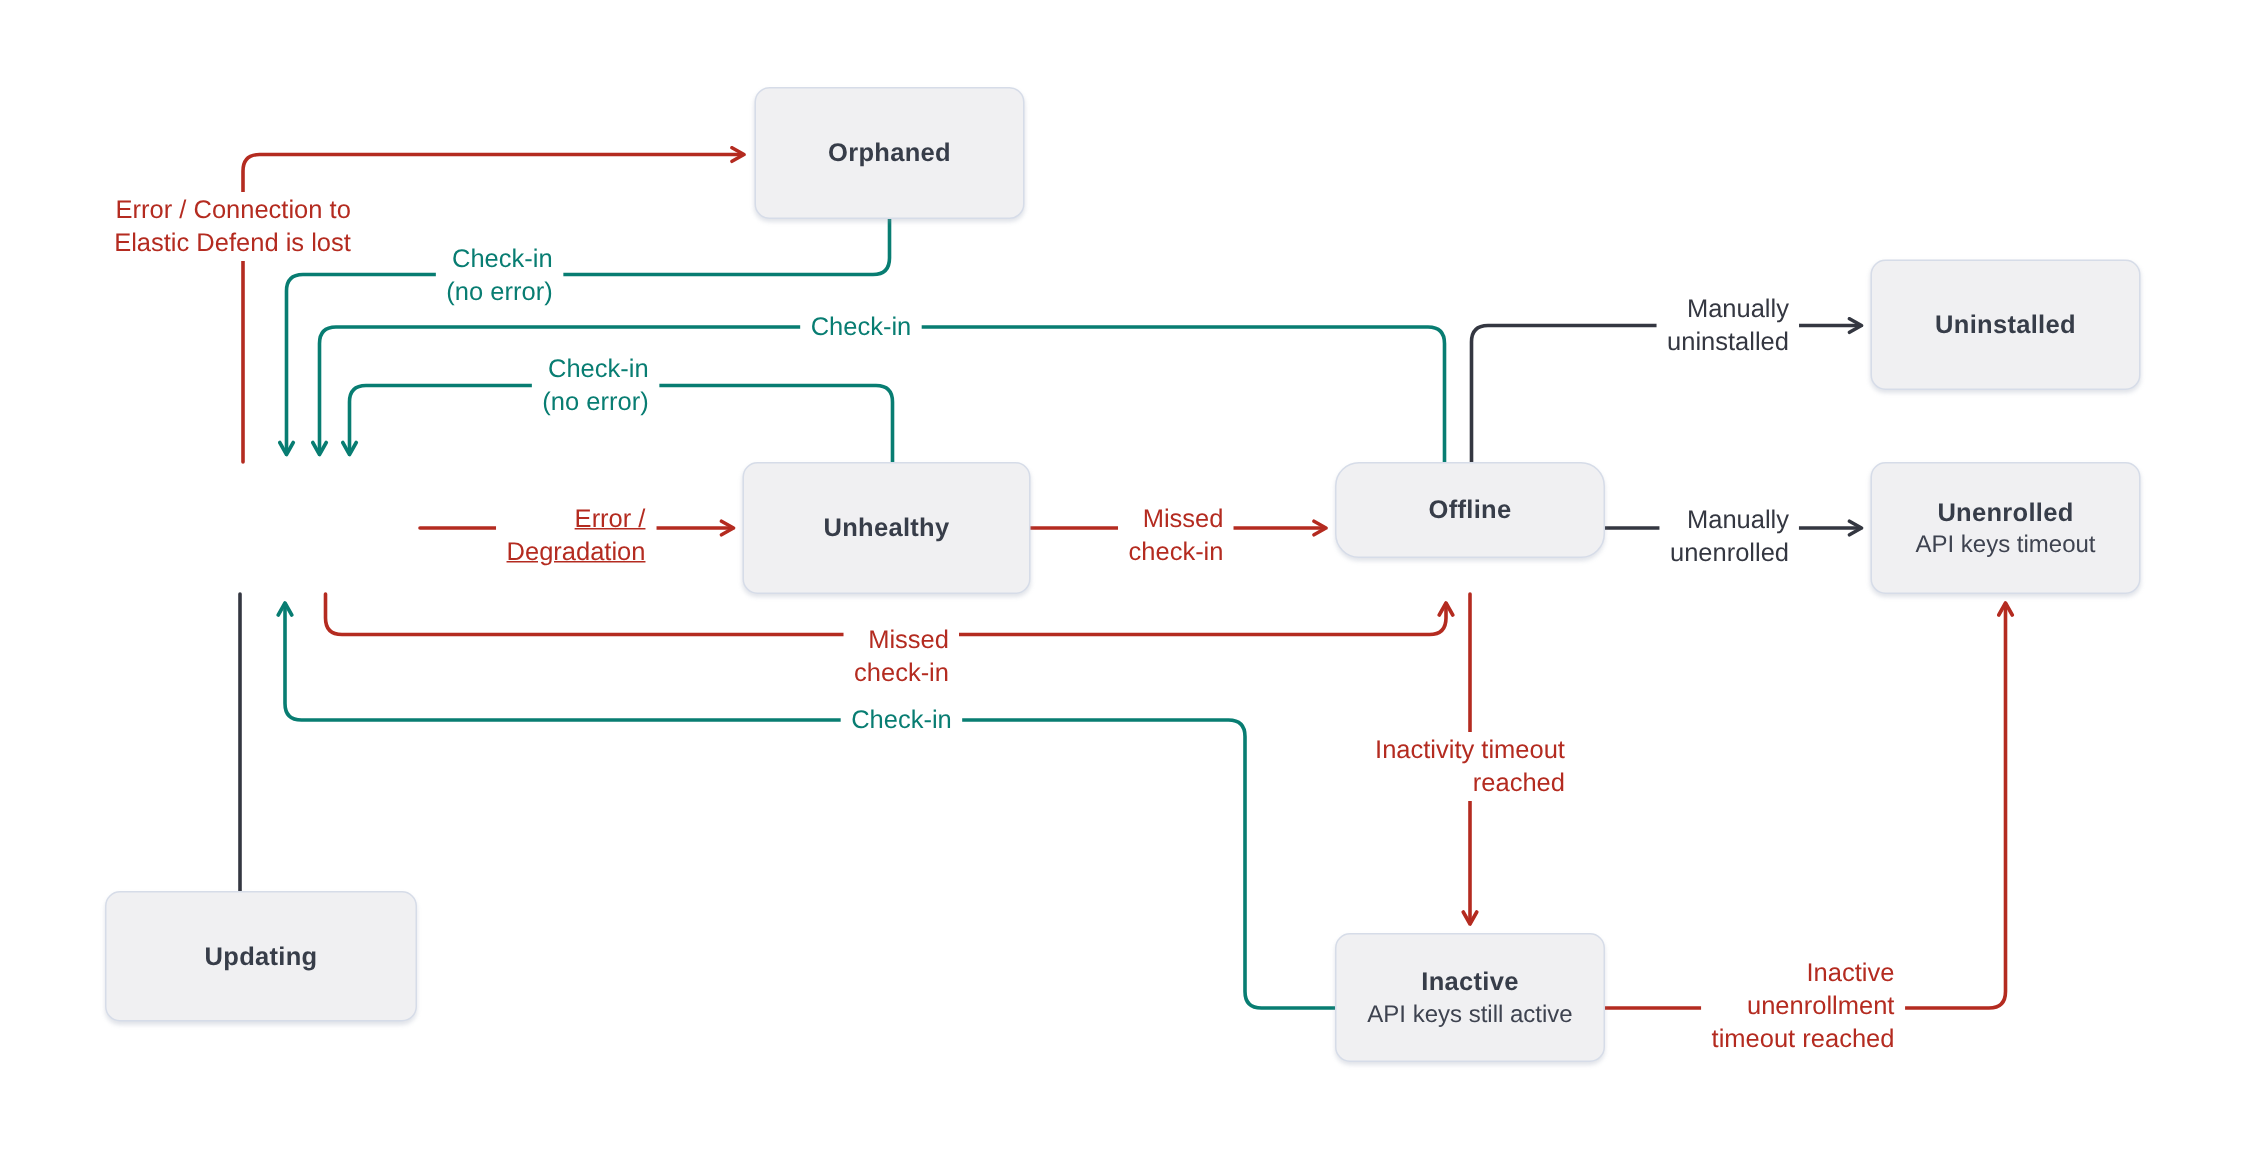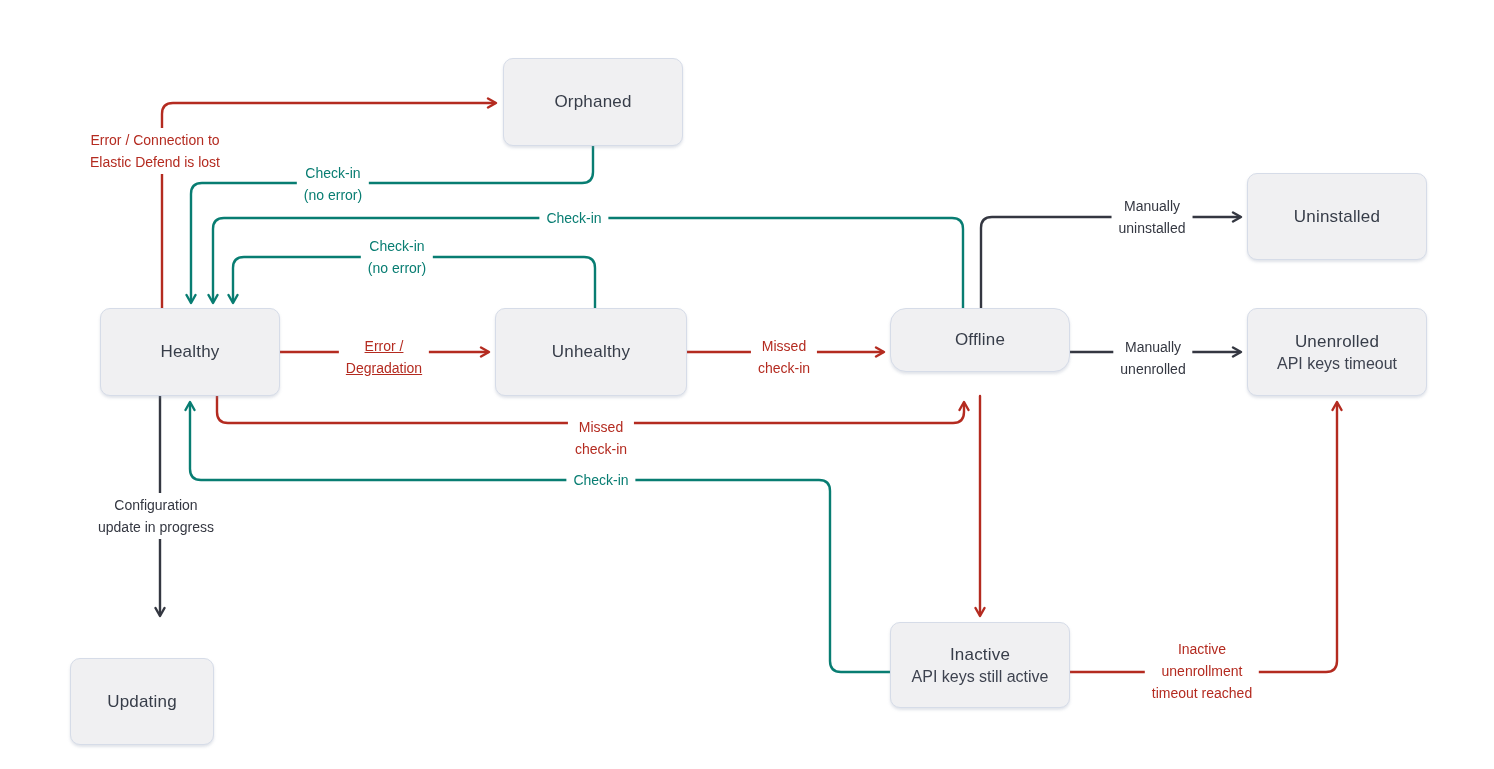--- a/index.html
+++ b/index.html
@@ -30,37 +30,37 @@
     box-shadow: 0 2px 3px rgba(145, 155, 175, 0.28);
     display: flex;
     flex-direction: column;
     align-items: center;
     justify-content: center;
     gap: 3px;
     text-align: center;
   }
   .node-title {
     font-size: 17px;
-    font-weight: 400;
+    font-weight: 700;
     color: #373d49;
     letter-spacing: 0.2px;
   }
   .node-sub {
     font-size: 16px;
     font-weight: 400;
     color: #3e4350;
   }
   .edge-label {
     position: absolute;
     transform: translate(-50%, -50%);
     background: #ffffff;
     padding: 1px 7px;
-    font-size: 14px;
+    font-size: 17px;
     line-height: 22px;
-    text-align: center;
+    text-align: right;
     white-space: pre-line;
   }
 </style>
 </head>
 <body>
 
 <div id="canvas">
     <svg id="edge-svg" width="1494" height="769">
       <defs>
         <marker id="arrow-red" viewBox="0 0 12 12" refX="9" refY="6" markerWidth="12" markerHeight="12" markerUnits="userSpaceOnUse" orient="auto">
@@ -98,44 +98,41 @@
 Degradation</div>
     <div class="edge-label" style="left: 784px; top: 357px; color: rgb(180, 43, 32);">Missed
 check-in</div>
     <div class="edge-label" style="left: 1152px; top: 217px; color: rgb(52, 55, 65);">Manually
 uninstalled</div>
     <div class="edge-label" style="left: 1153px; top: 358px; color: rgb(52, 55, 65);">Manually
 unenrolled</div>
     <div class="edge-label" style="left: 601px; top: 438px; color: rgb(180, 43, 32);">Missed
 check-in</div>
     <div class="edge-label" style="left: 601px; top: 480px; color: rgb(8, 125, 114);">Check-in</div>
-    <div class="edge-label" style="left: 156px; top: 516px; color: rgb(52, 55, 65);">Configuration
-update in progress</div>
+    <div class="edge-label" style="left: 980px; top: 511px; color: rgb(180, 43, 32);">Inactivity timeout
+reached</div>
     <div class="edge-label" style="left: 1202px; top: 671px; color: rgb(180, 43, 32);">Inactive
 unenrollment
 timeout reached</div>
     <div class="node" style="left: 503px; top: 58px; width: 180px; height: 88px;">
       <div class="node-title">Orphaned</div>
     </div>
     <div class="node" style="left: 1247px; top: 173px; width: 180px; height: 87px;">
       <div class="node-title">Uninstalled</div>
-    </div>
-    <div class="node" style="left: 100px; top: 308px; width: 180px; height: 88px;">
-      <div class="node-title">Healthy</div>
     </div>
     <div class="node" style="left: 495px; top: 308px; width: 192px; height: 88px;">
       <div class="node-title">Unhealthy</div>
     </div>
     <div class="node" style="left: 890px; top: 308px; width: 180px; height: 64px; border-radius: 16px;">
       <div class="node-title">Offline</div>
     </div>
     <div class="node" style="left: 1247px; top: 308px; width: 180px; height: 88px;">
       <div class="node-title">Unenrolled</div>
       <div class="node-sub">API keys timeout</div>
     </div>
-    <div class="node" style="left: 70px; top: 658px; width: 144px; height: 87px;">
+    <div class="node" style="left: 70px; top: 594px; width: 208px; height: 87px;">
       <div class="node-title">Updating</div>
     </div>
     <div class="node" style="left: 890px; top: 622px; width: 180px; height: 86px;">
       <div class="node-title">Inactive</div>
       <div class="node-sub">API keys still active</div>
     </div>
   </div>
 
 </body></html>

